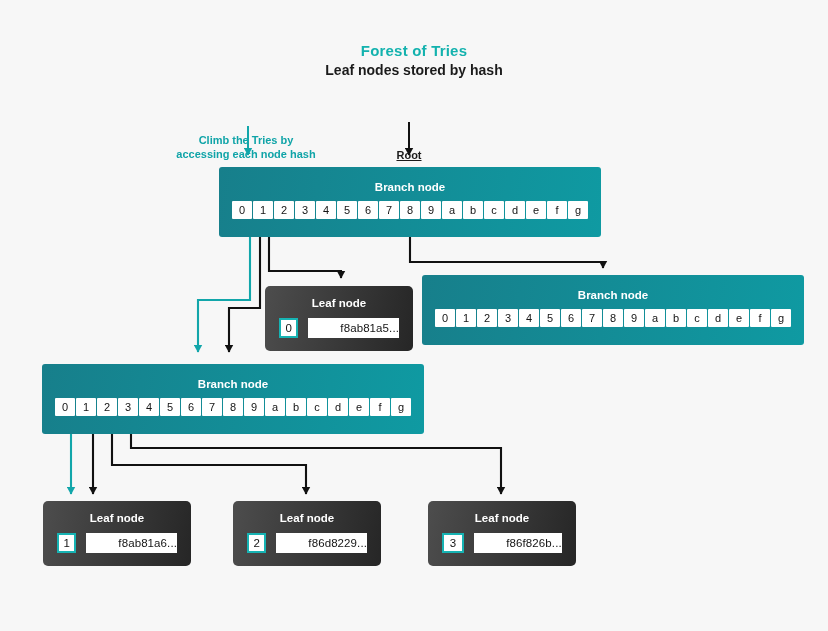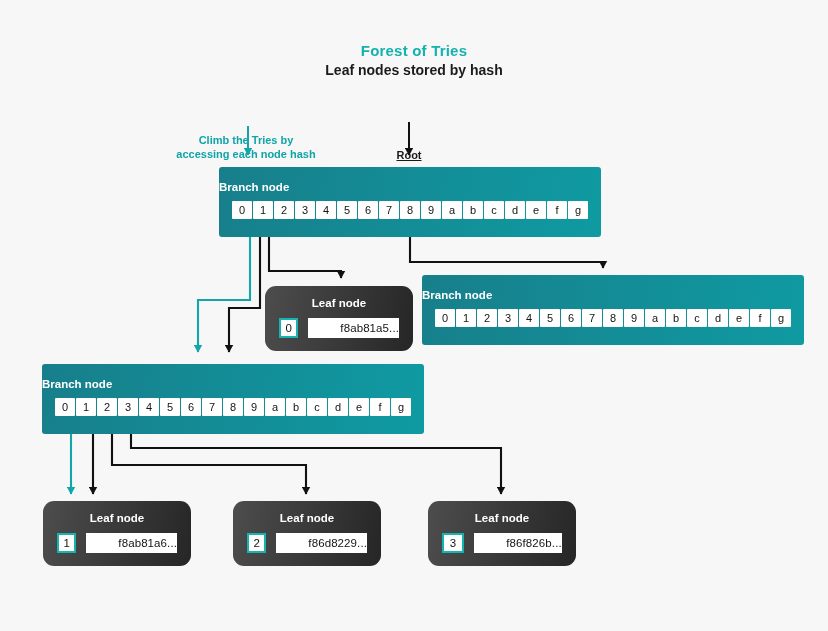--- a/index.html
+++ b/index.html
@@ -37,20 +37,21 @@
   .anno.dark { color: #1b1b1b; }
 
   
   .branch {
     position: absolute;
     background: linear-gradient(100deg, #177f8b 0%, #0f9aa2 100%);
     border-radius: 3px;
     padding-top: 14px;
   }
   .branch .bn-title {
+    text-align: center;
     color: #ffffff;
     font-size: 11.5px;
     font-weight: bold;
     margin-bottom: 8px;
   }
   .cells {
     display: flex;
     justify-content: center;
     gap: 1px;
   }
@@ -60,21 +61,21 @@
     color: #141414;
     font-size: 11px;
     display: flex; align-items: center; justify-content: center;
     border-radius: 1px;
   }
 
   
   .leaf {
     position: absolute;
     background: linear-gradient(100deg, #4d4d4d 0%, #262626 100%);
-    border-radius: 11px;
+    border-radius: 5px;
     padding: 11px 14px 13px 14px;
   }
   .leaf .ln-title {
     text-align: center;
     color: #ffffff;
     font-size: 11.5px;
     font-weight: bold;
     margin-bottom: 9px;
   }
   .leaf .ln-row {

